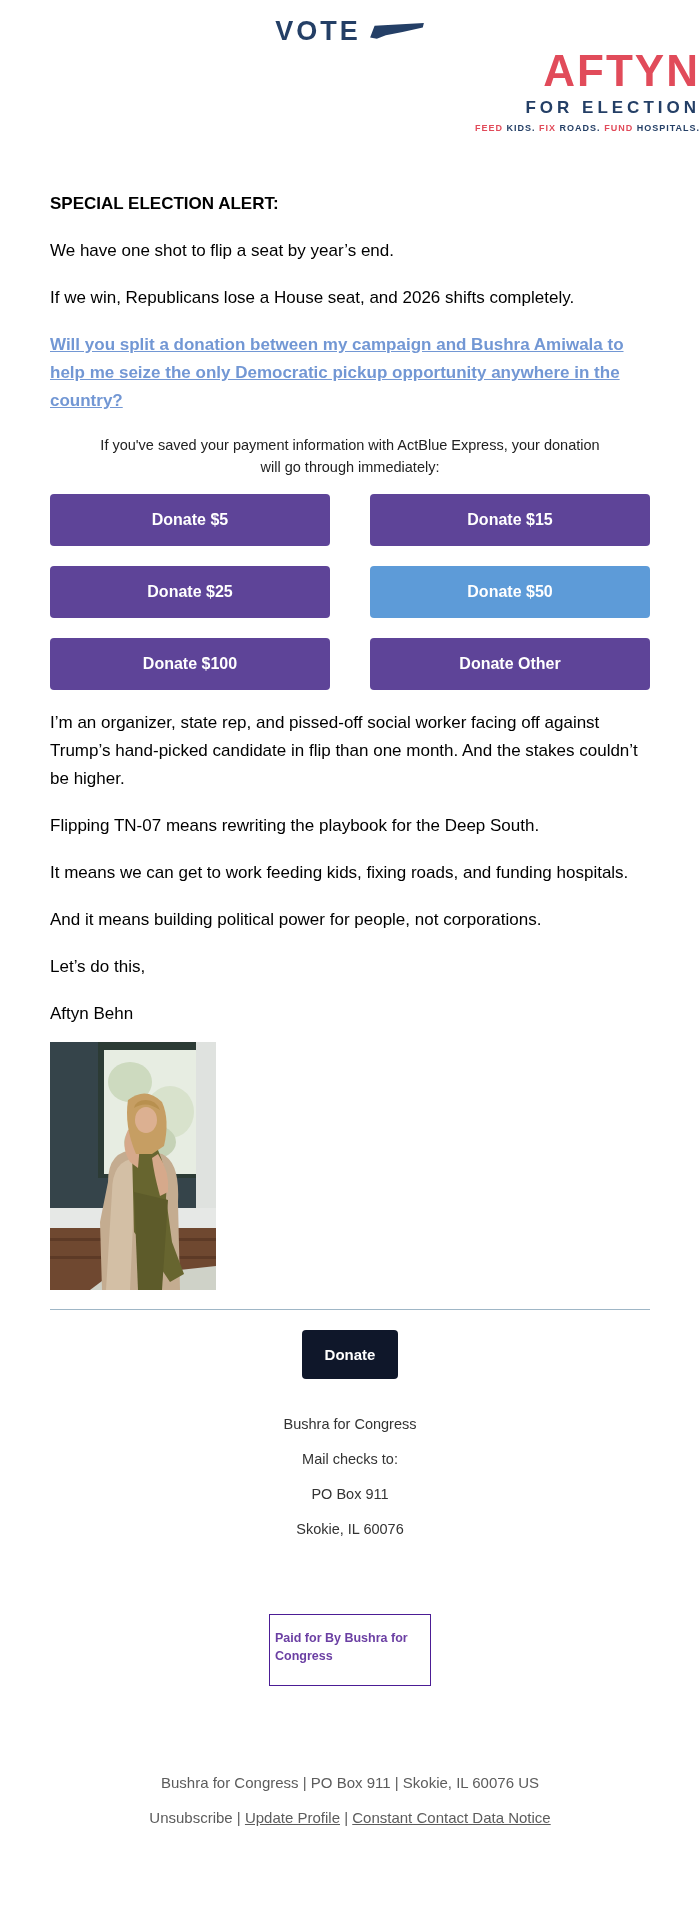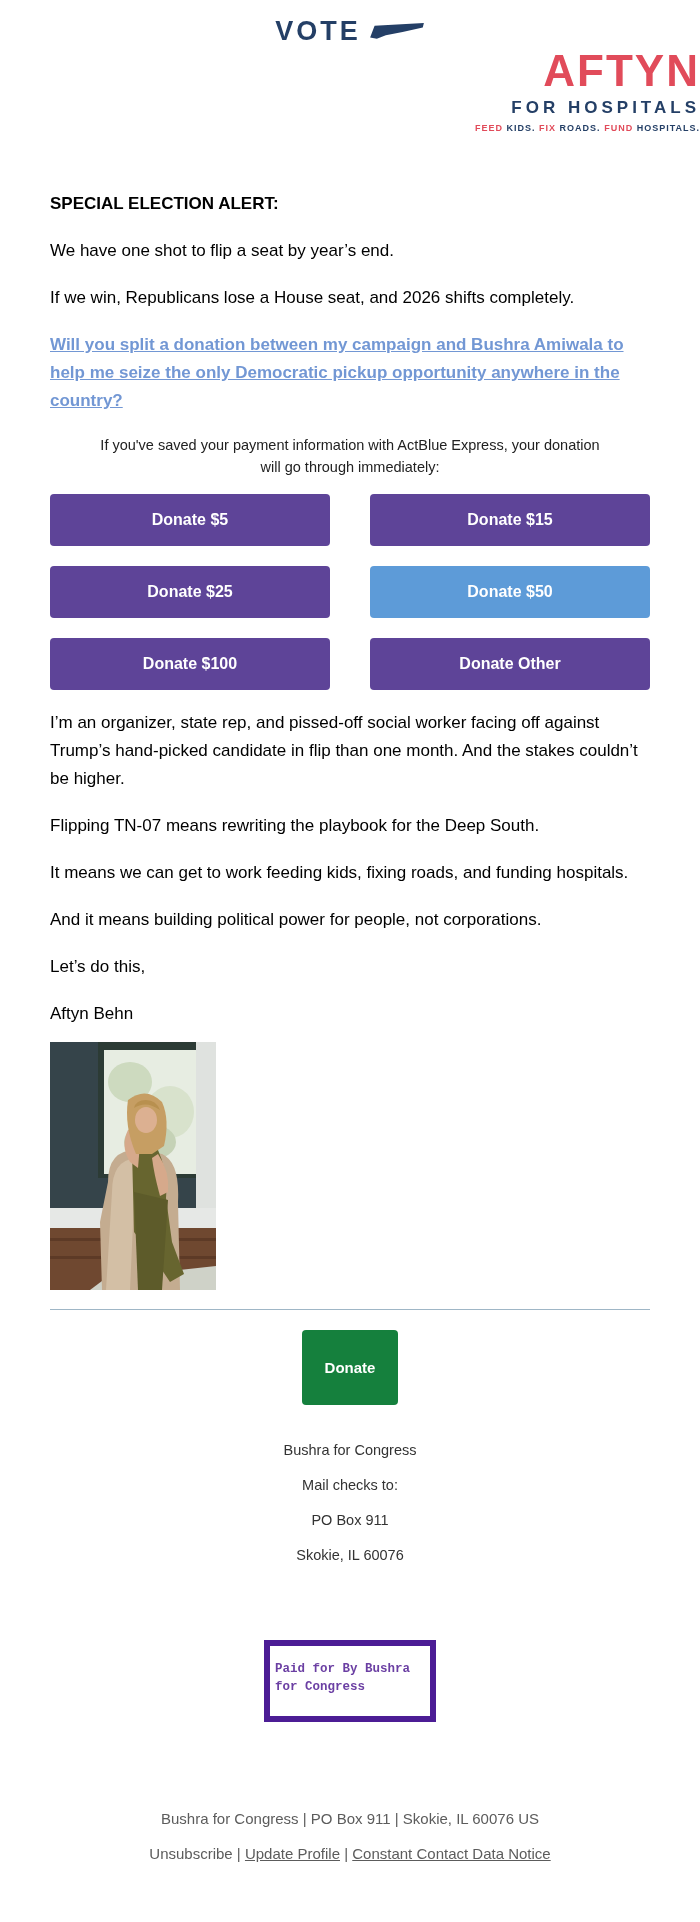--- a/index.html
+++ b/index.html
@@ -33,27 +33,27 @@
     border:none;border-radius:4px;color:#ffffff;font-family:"Liberation Sans",sans-serif;
     font-size:16px;font-weight:bold;cursor:pointer;}
   .donate-btn.purple{background:#5e4498;}
   .donate-btn.blue{background:#5d9bd8;}
   
   .photo-wrap{margin-top:14px;width:166px;height:248px;}
   .photo-wrap svg{display:block;width:166px;height:248px;}
   
   .divider{border:none;border-top:1px solid #9fb6c6;margin:19px 0 0 0;}
   .donate-cta-row{text-align:center;margin-top:20px;}
-  .donate-cta{display:inline-block;background:#15803d;color:#fff;font-weight:bold;
-    font-size:15px;padding:29px 23px;border:none;border-radius:4px;cursor:pointer;
+  .donate-cta{display:inline-block;background:#0f172a;color:#fff;font-weight:bold;
+    font-size:15px;padding:16px 23px;border:none;border-radius:4px;cursor:pointer;
     font-family:"Liberation Sans",sans-serif;}
   .mail-block{text-align:center;margin-top:38px;font-size:14.5px;color:#333;}
   .mail-block p{margin:0 0 20px 0;line-height:15px;}
-  .paidfor-box{width:150px;margin:77px auto 0 auto;border:6px solid #4c1d95;
-    padding:13px 5px 21px 5px;font-family:Liberation Mono, monospace;}
+  .paidfor-box{width:150px;margin:77px auto 0 auto;border:1px solid #4c1d95;
+    padding:13px 5px 21px 5px;}
   .paidfor-text{font-size:12.5px;font-weight:bold;color:#6b3fa3;line-height:14px;}
   
   .footer{margin-top:88px;text-align:center;color:#5c5c5c;font-size:15px;padding-bottom:10px;}
   .footer-address{line-height:18px;}
   .footer-links{margin-top:17px;line-height:18px;}
   .footer-link{color:#5c5c5c;cursor:pointer;}
   .footer-link.underlined{text-decoration:underline;}
   .footer-sep{color:#5c5c5c;}
 </style>
 </head>
@@ -62,21 +62,21 @@
 <div class="logo-block">
   <div class="logo-vote-row">
     <span class="logo-vote">VOTE</span>
     <span class="tn-icon">
       <svg viewBox="0 0 100 32" aria-hidden="true">
         <path d="M2,26 L10,5 L98,0 L96,8 L60,16 L30,22 L14,28 Z"></path>
       </svg>
     </span>
   </div>
   <div class="logo-name">AFTYN</div>
-  <div class="logo-fc">FOR HOSPITALS</div>
+  <div class="logo-fc">FOR ELECTION</div>
   <div class="logo-tagline">
     <span class="tg-accent">FEED</span>
     <span class="tg-rest">KIDS.</span>
     <span class="tg-accent">FIX</span>
     <span class="tg-rest">ROADS.</span>
     <span class="tg-accent">FUND</span>
     <span class="tg-rest">HOSPITALS.</span>
   </div>
 </div>
 

